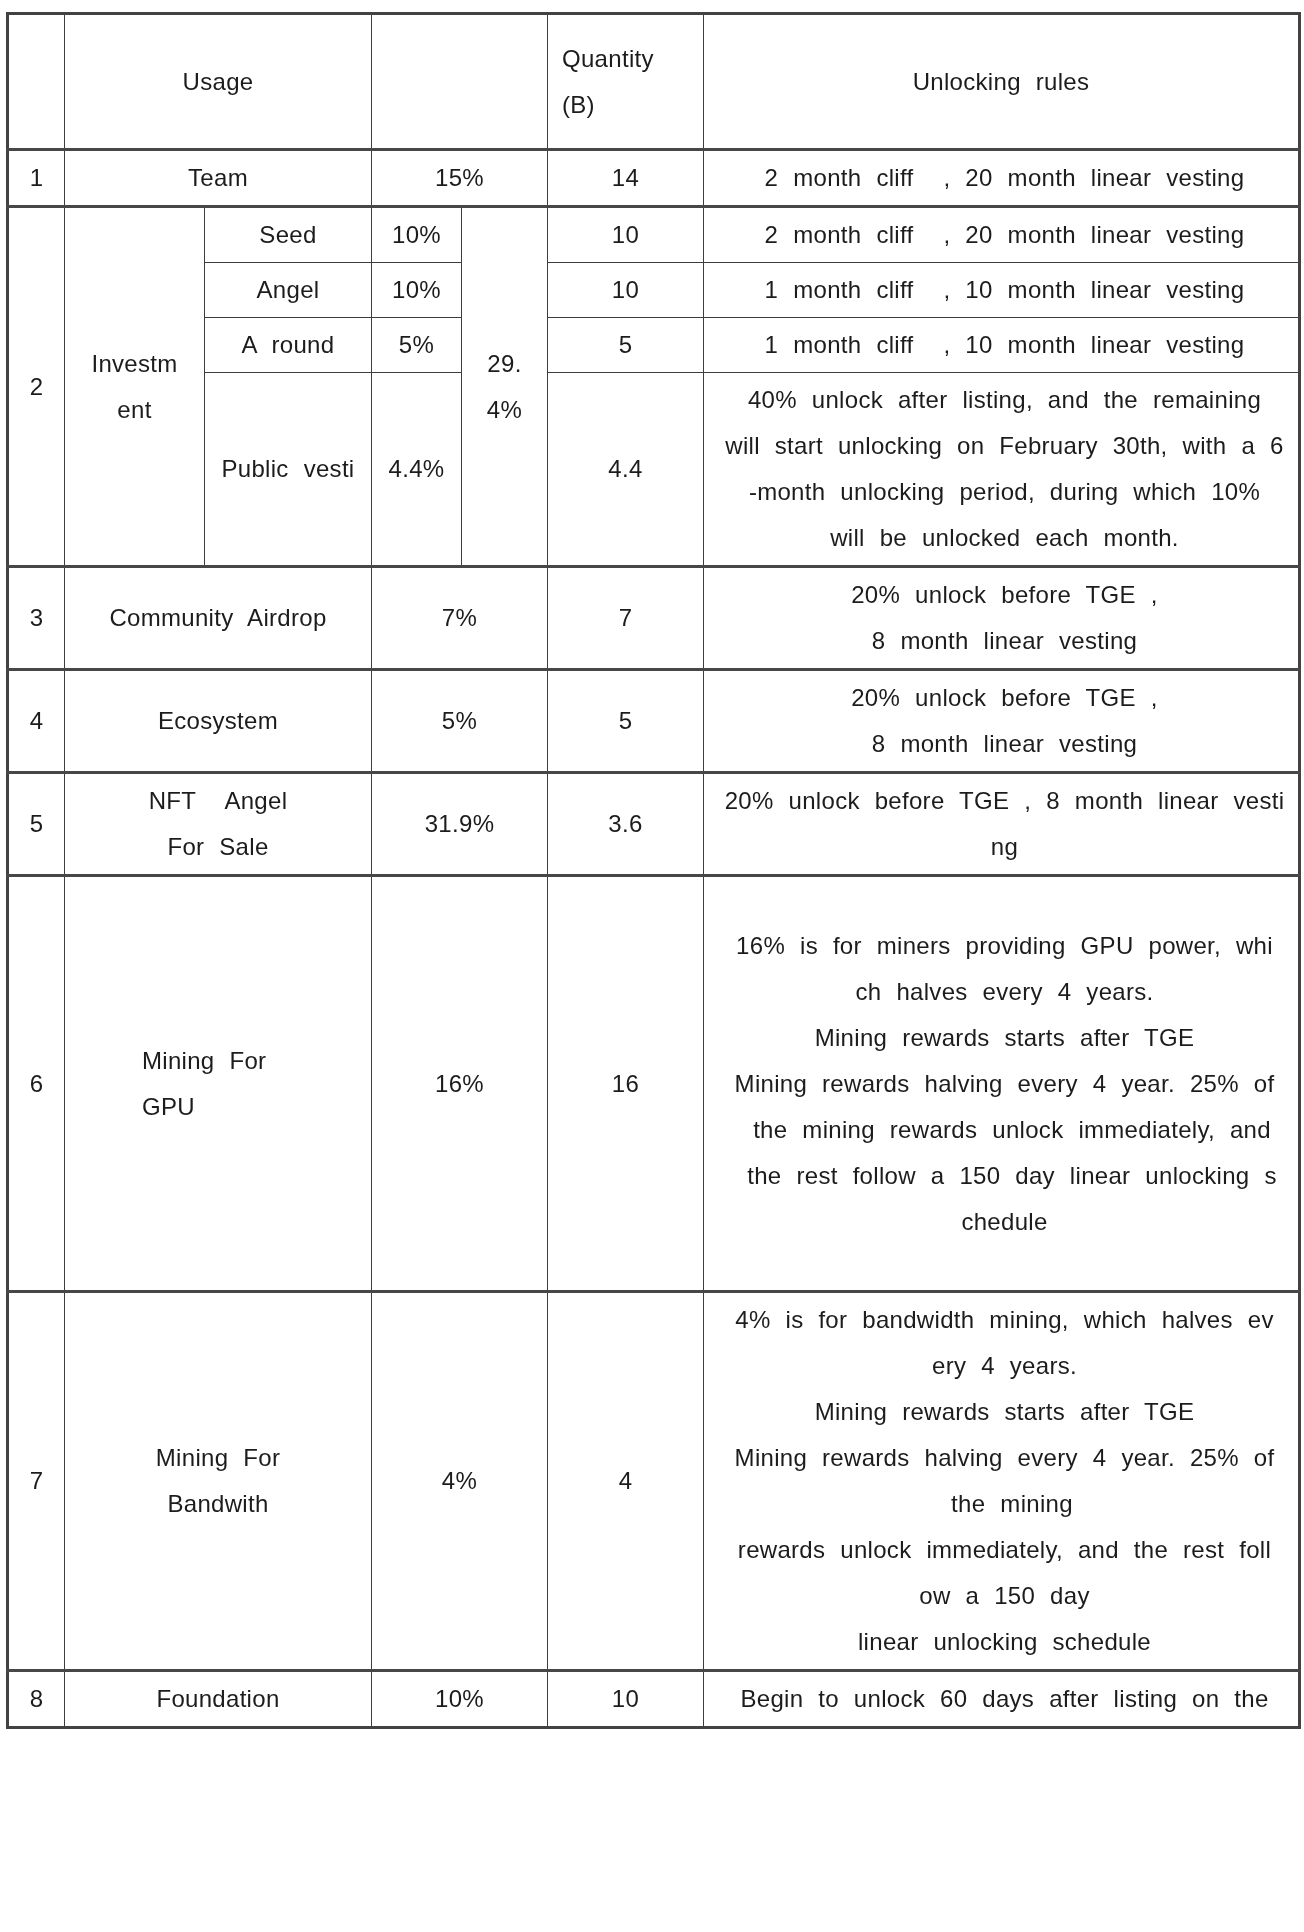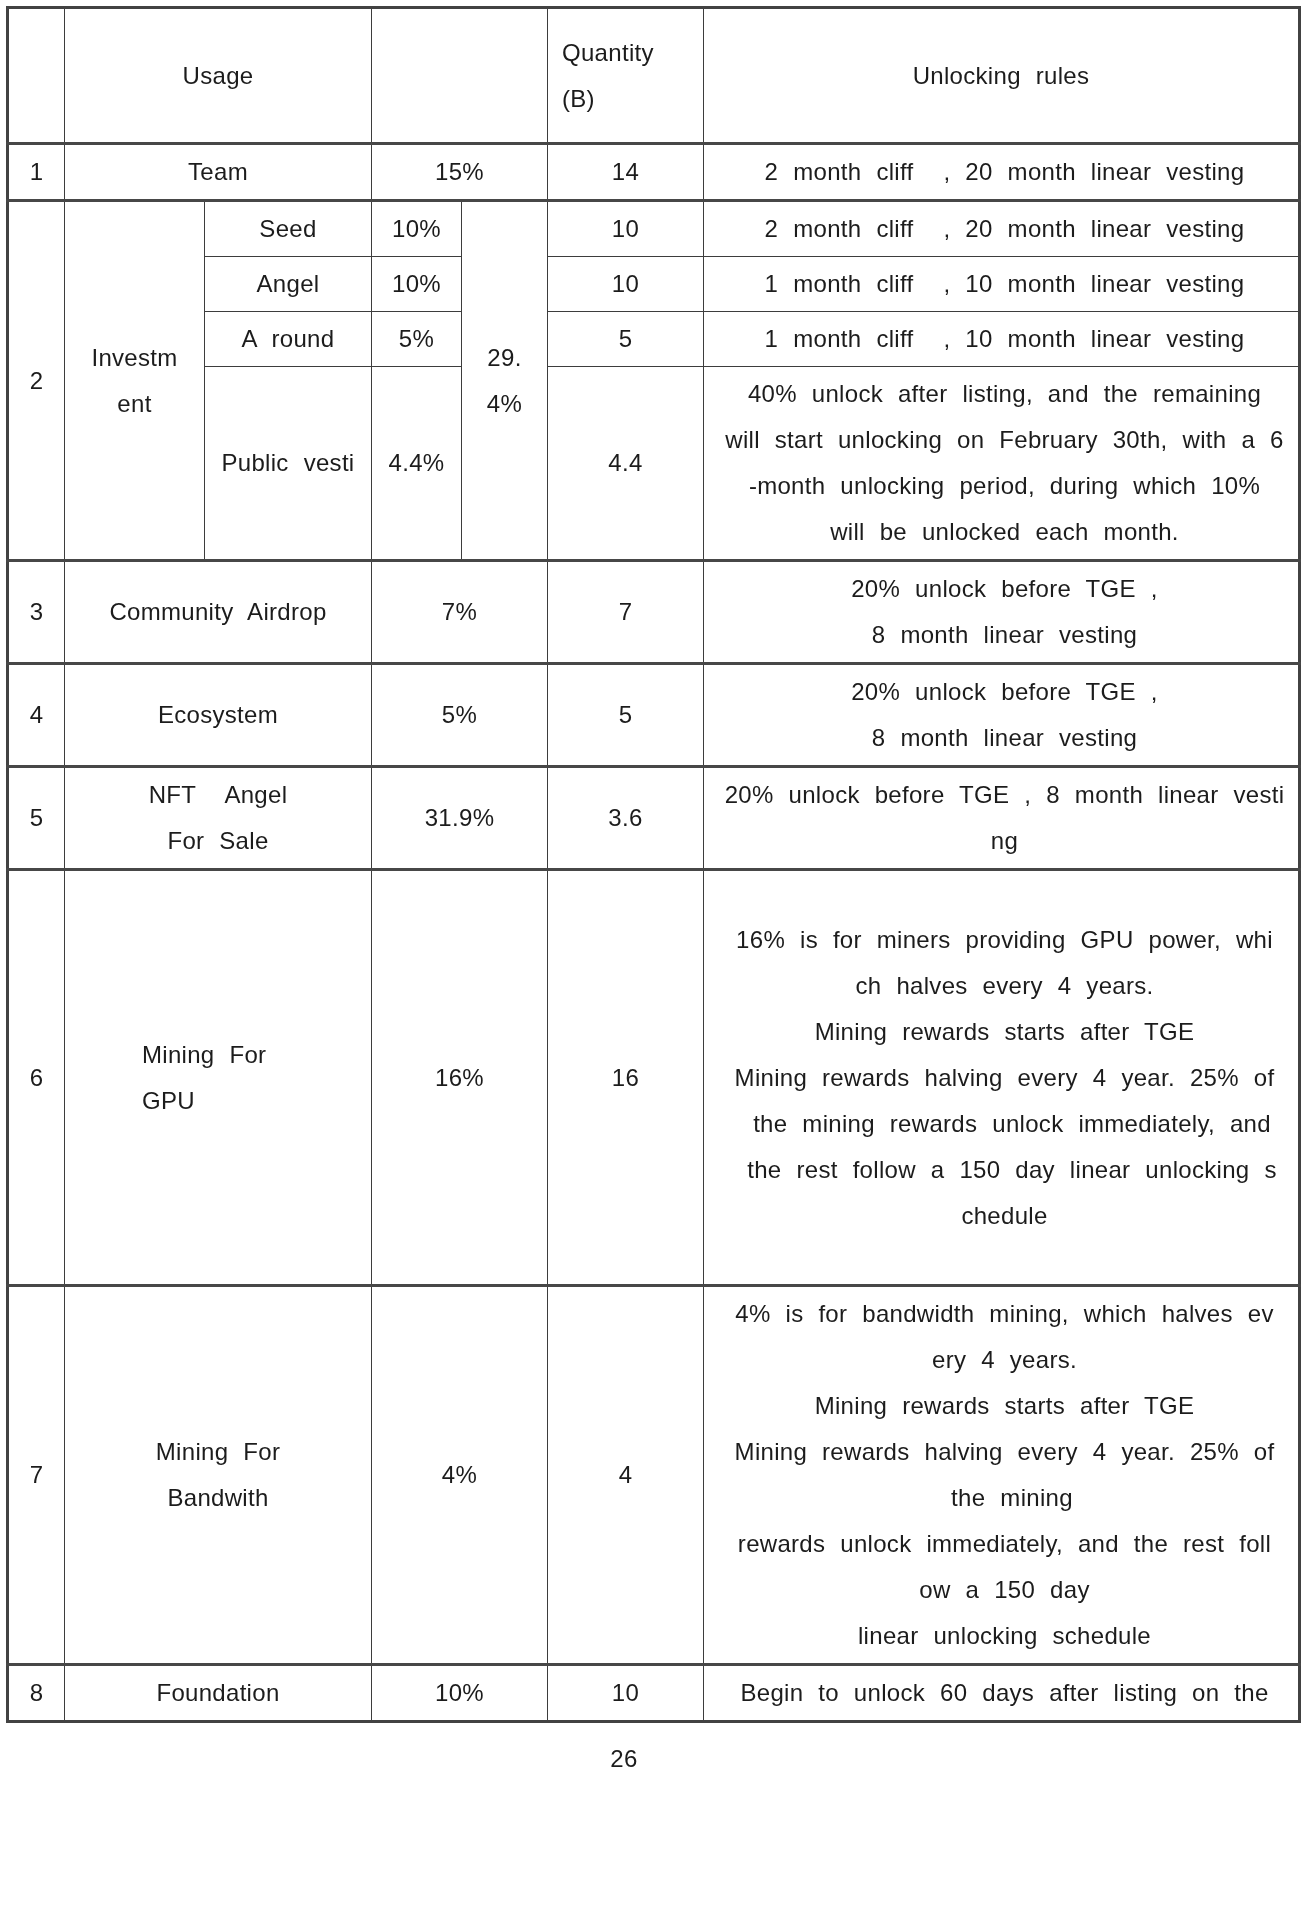--- a/index.html
+++ b/index.html
@@ -15,21 +15,21 @@
   }
   .page {
     position: relative;
     width: 1304px;
     height: 1932px;
     overflow: hidden;
   }
   table.alloc {
     border-collapse: collapse;
     table-layout: fixed;
-    margin: 6px 0 0 6px;
+    margin: 12px 0 0 6px;
     width: 1292px;
     border: 3px solid #424242;
   }
   td {
     border: 1.6px solid #3d3d3d;
     text-align: center;
     vertical-align: middle;
     word-spacing: 8px;
     padding: 0;
     overflow: hidden;
@@ -201,15 +201,14 @@
       <td>8</td>
       <td colspan="2">Foundation</td>
       <td colspan="2">10%</td>
       <td>10</td>
       <td class="rules">Begin to unlock 60 days after listing on the</td>
     </tr>
 
   </tbody>
     </table>
 
-  <div class="page-number">26</div>
 
 </div>
 
 </body></html>

